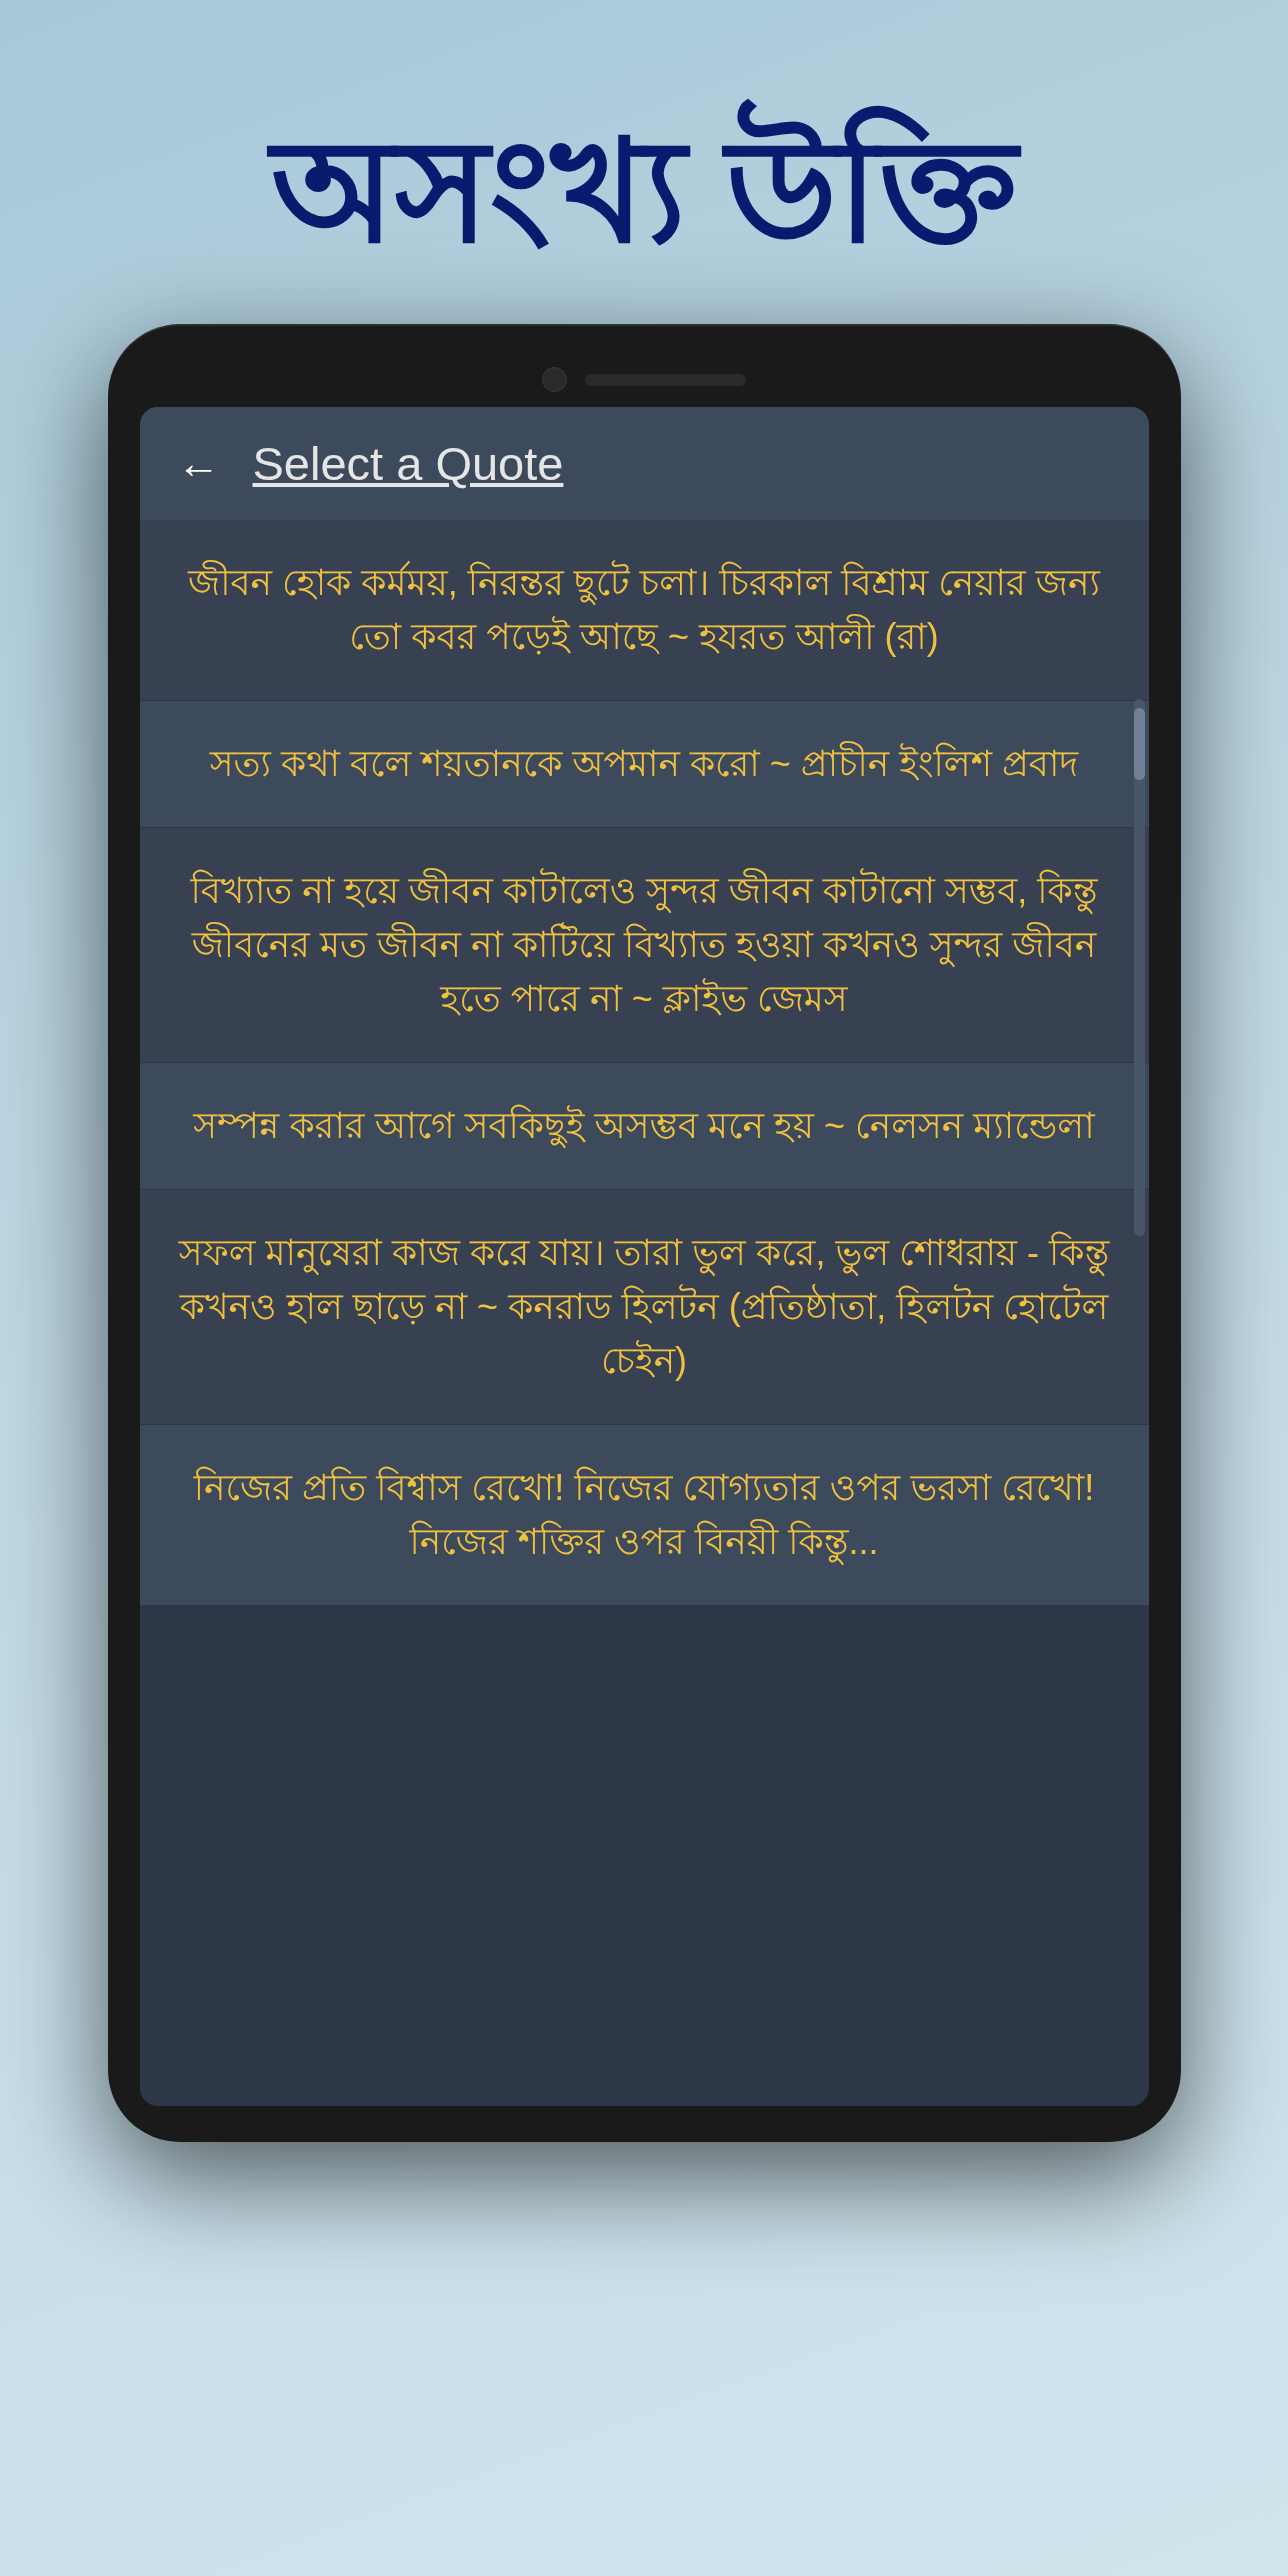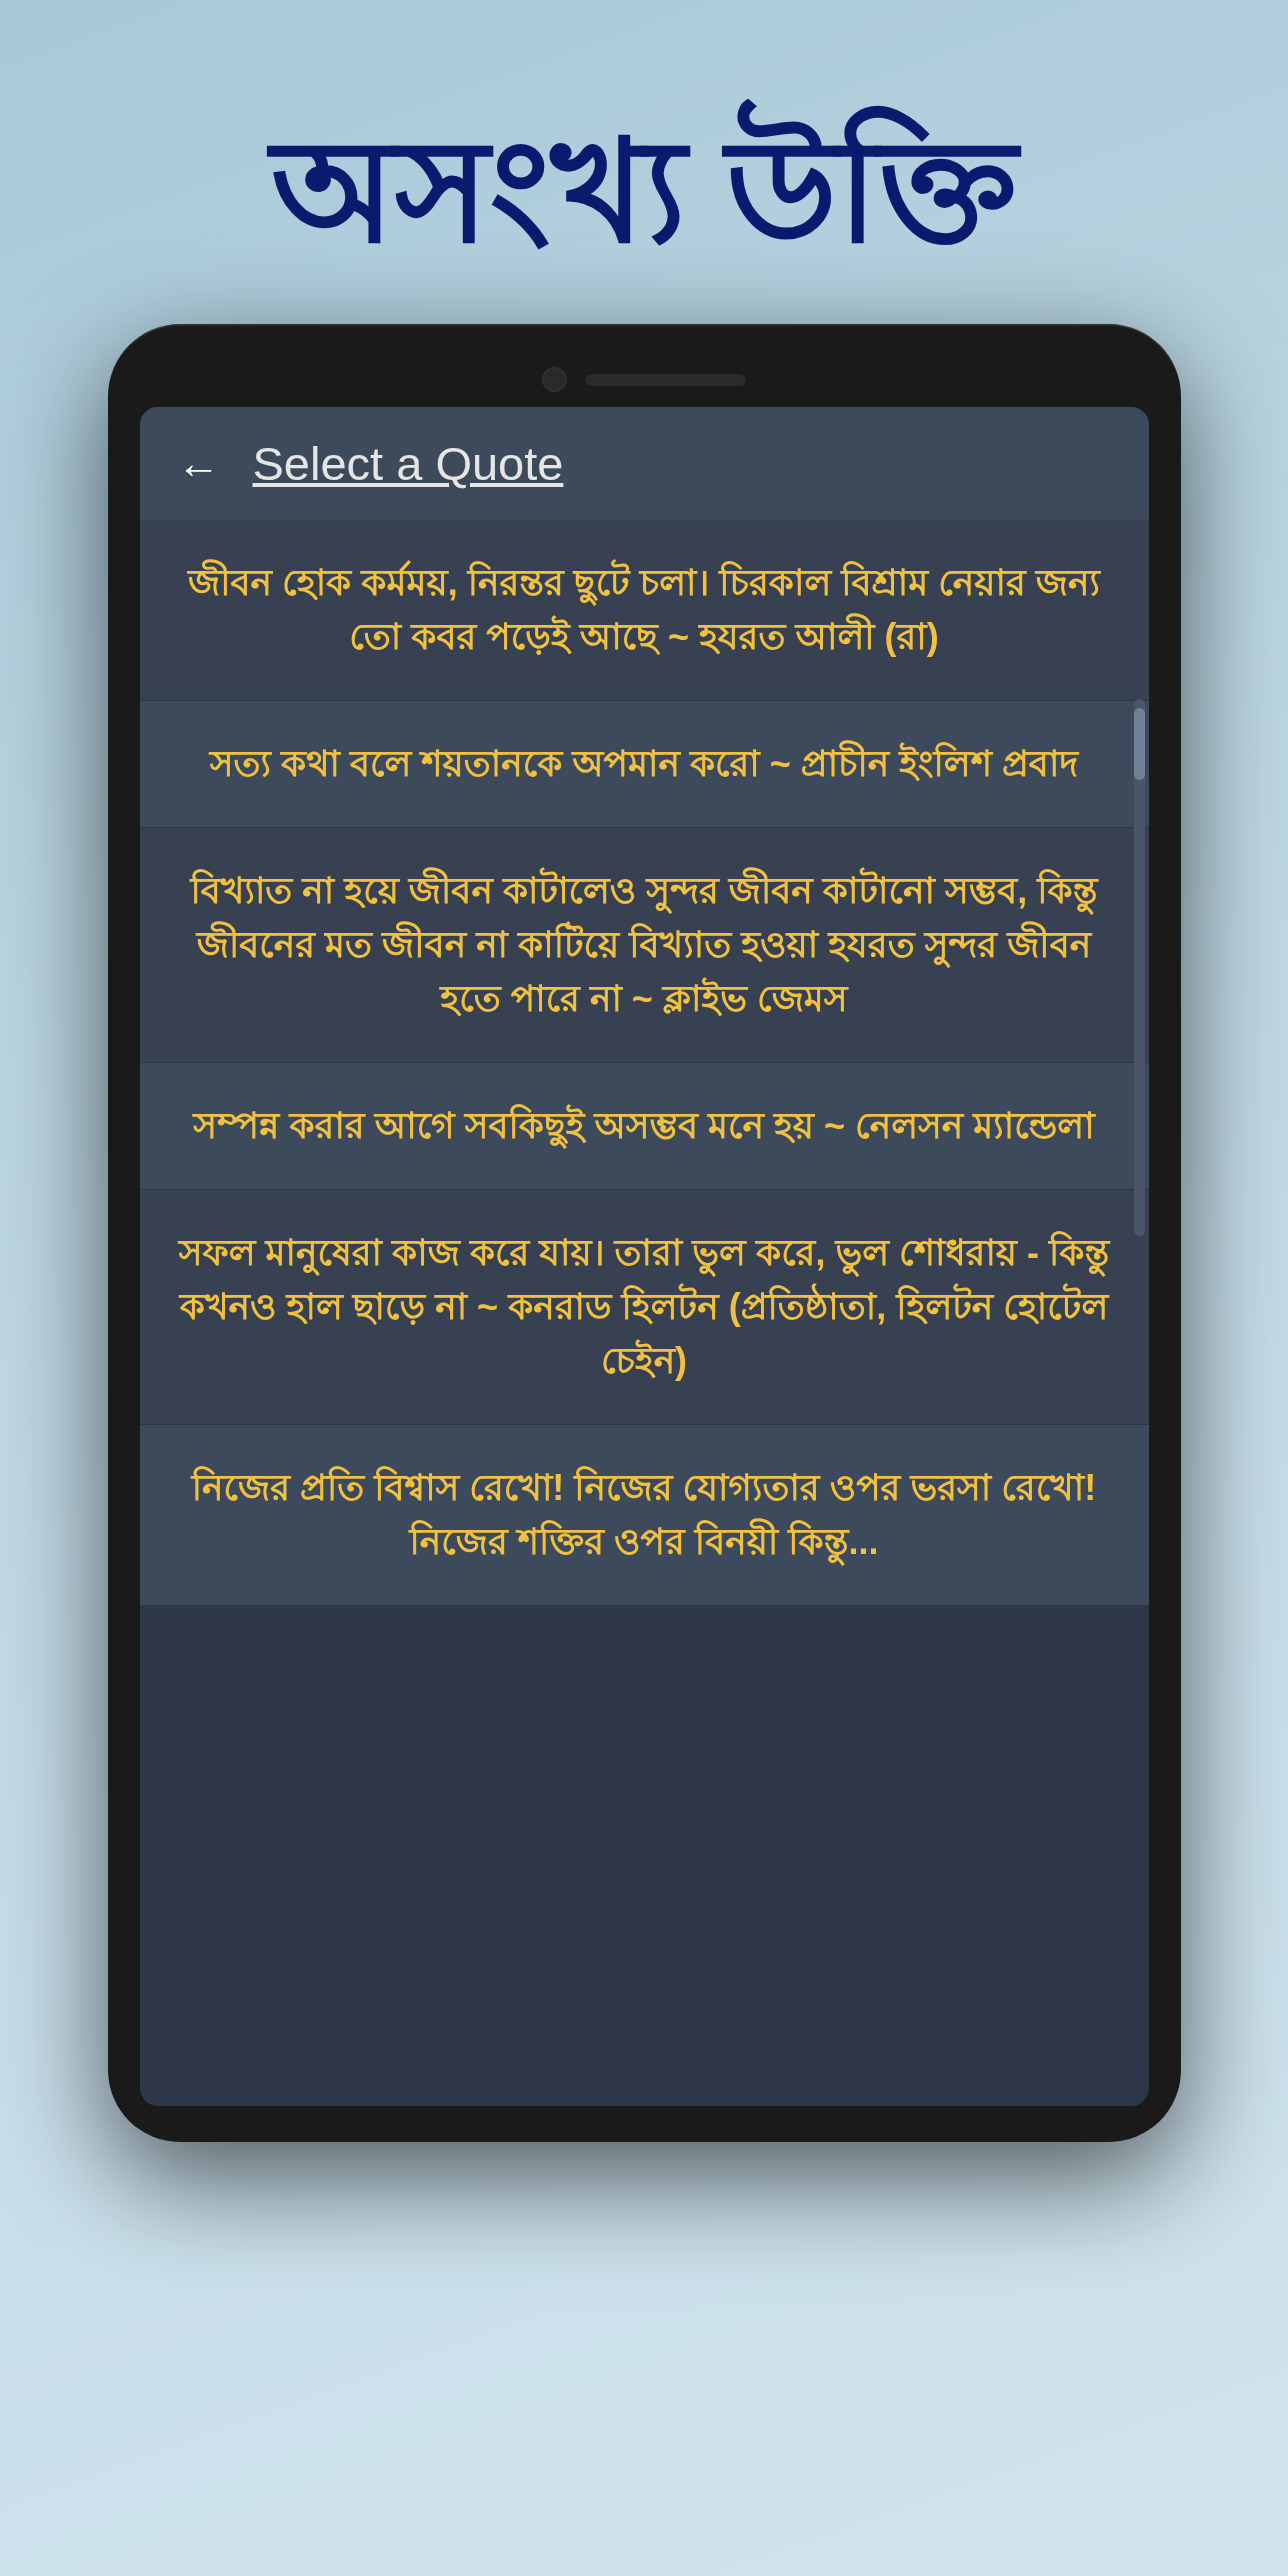--- a/index.html
+++ b/index.html
@@ -124,21 +124,20 @@
     }
 
     .tab-item.active {
       color: #ffffff;
       border-bottom: 3.6px solid #e8a830;
     }
 
     .quotes-list {
       background: #2d3748;
       padding: 0;
-      font-weight: bold;
     }
 
     .quote-item {
       background: #374151;
       margin: 0;
       border-bottom: 1.8px solid #2d3748;
       padding: 36px 32px;
       text-align: center;
       cursor: pointer;
     }
@@ -206,21 +205,21 @@
           <div class="quote-text">জীবন হোক কর্মময়, নিরন্তর ছুটে চলা। চিরকাল বিশ্রাম নেয়ার জন্য তো কবর পড়েই আছে
 ~ হযরত আলী (রা)</div>
         </div>
 
         <div class="quote-item">
           <div class="quote-text">সত্য কথা বলে শয়তানকে অপমান করো
 ~ প্রাচীন ইংলিশ প্রবাদ</div>
         </div>
 
         <div class="quote-item">
-          <div class="quote-text">বিখ্যাত না হয়ে জীবন কাটালেও সুন্দর জীবন কাটানো সম্ভব, কিন্তু জীবনের মত জীবন না কাটিয়ে বিখ্যাত হওয়া হযরত সুন্দর জীবন হতে পারে না
+          <div class="quote-text">বিখ্যাত না হয়ে জীবন কাটালেও সুন্দর জীবন কাটানো সম্ভব, কিন্তু জীবনের মত জীবন না কাটিয়ে বিখ্যাত হওয়া কখনও সুন্দর জীবন হতে পারে না
 ~ ক্লাইভ জেমস</div>
         </div>
 
         <div class="quote-item">
           <div class="quote-text">সম্পন্ন করার আগে সবকিছুই অসম্ভব মনে হয়
 ~ নেলসন ম্যান্ডেলা</div>
         </div>
 
         <div class="quote-item">
           <div class="quote-text">সফল মানুষেরা কাজ করে যায়। তারা ভুল করে, ভুল শোধরায় - কিন্তু কখনও হাল ছাড়ে না

